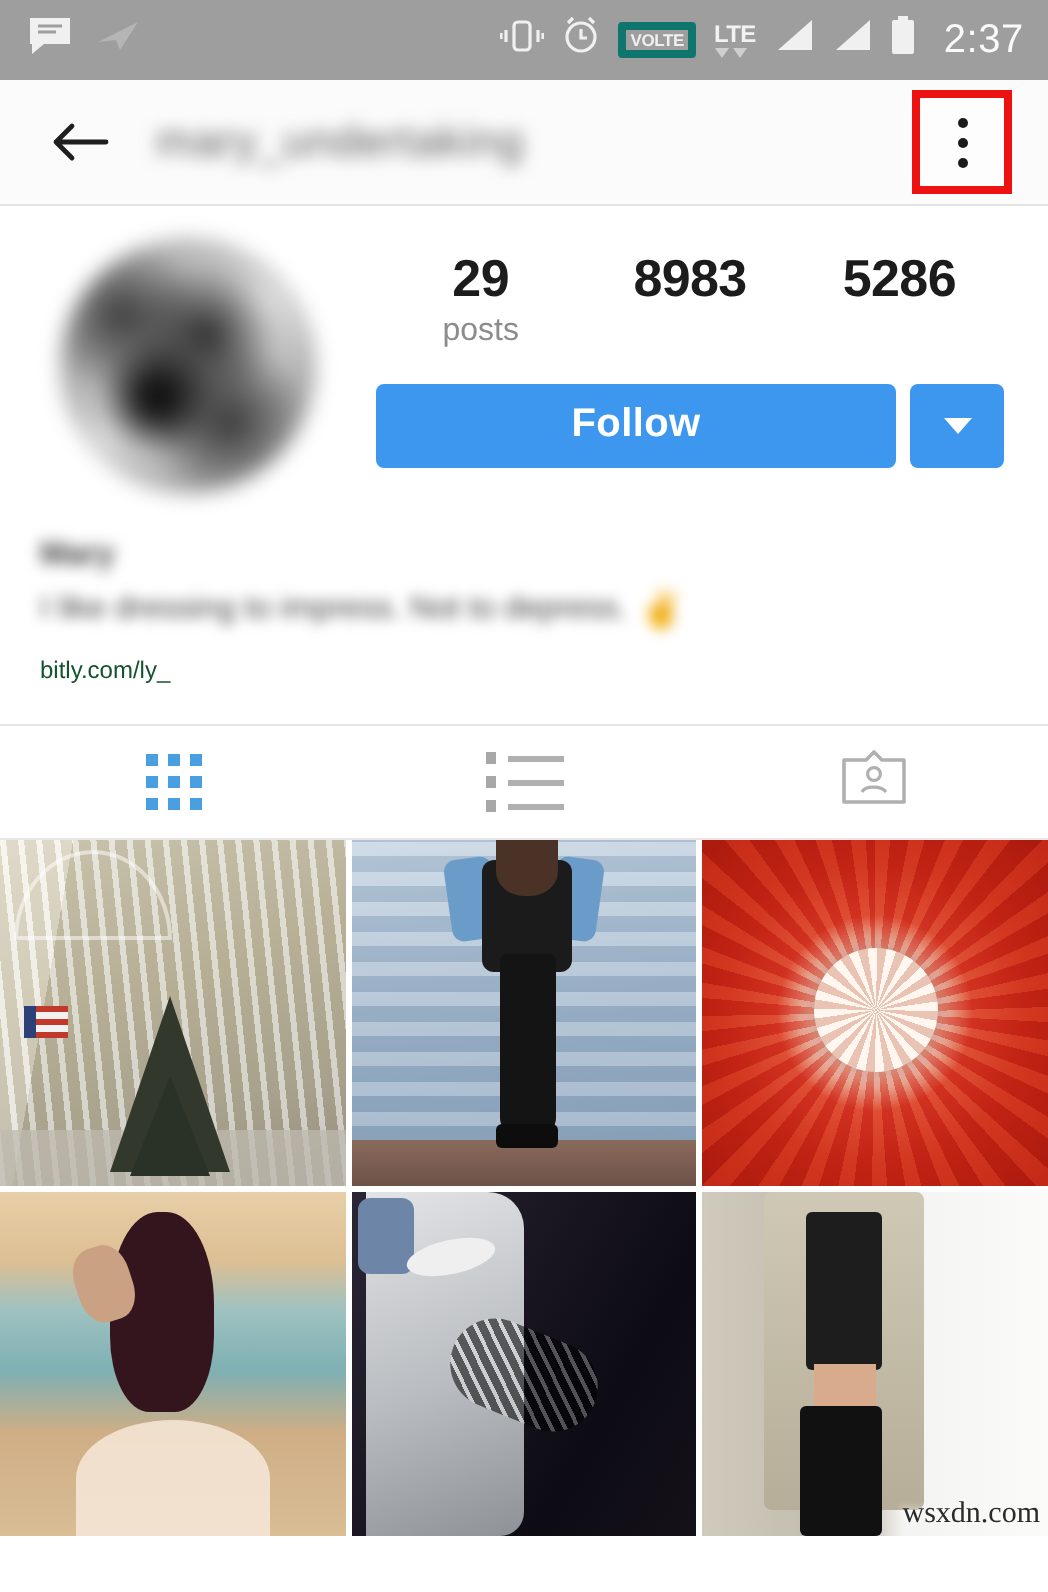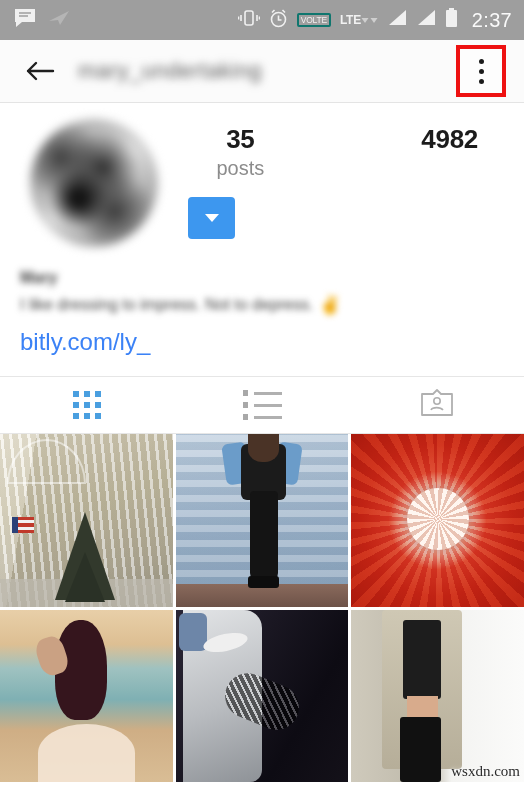--- a/index.html
+++ b/index.html
@@ -16,26 +16,26 @@
     height:40px; background:#9e9e9e;
     display:flex; align-items:center;
     padding:0 12px 0 14px;
     color:#f2f2f2;
   }
   .sb-left { display:flex; align-items:center; gap:12px; }
   .sb-right { margin-left:auto; display:flex; align-items:center; gap:9px; }
   .sb-time { font-size:20px; letter-spacing:.3px; color:#fafafa; margin-left:5px; }
   .sb-ico { display:block; }
   .volte-box {
-    border:2px solid #0f766e; border-radius:2px;
-    font-size:8.5px; font-weight:normal; letter-spacing:-.2px;
+    border:4px solid #0f766e; border-radius:2px;
+    font-size:8.5px; font-weight:bold; letter-spacing:-.2px;
     padding:1px 2px; color:#f0f0f0; line-height:1;
     background:transparent;
   }
-  .lte-wrap { display:flex; flex-direction:row; align-items:center; line-height:1; }
+  .lte-wrap { display:flex; flex-direction:column; line-height:1; }
   .lte-txt { font-size:12px; font-weight:bold; color:#f2f2f2; letter-spacing:-.3px; }
   .lte-arrows { display:flex; gap:1px; margin-top:-1px; }
 
   
   .appbar {
     height:63px; background:#fbfbfb;
     border-bottom:1px solid #e4e4e4;
     display:flex; align-items:center;
     padding:0 10px 0 20px;
     position:relative;
@@ -73,21 +73,21 @@
       radial-gradient(circle at 78% 26%, #e8e8e8 0%, rgba(232,232,232,0) 38%),
       radial-gradient(circle at 18% 78%, #dcdcdc 0%, rgba(220,220,220,0) 34%),
       linear-gradient(145deg,#d9d9d9 0%,#8f8f8f 45%,#bdbdbd 100%);
     filter:blur(5px);
     margin-top:2px;
   }
   .pright { flex:1; margin-left:30px; }
   .stats { display:flex; justify-content:space-around; padding-top:8px; }
   .stat { text-align:center; flex:1; }
   .stat-num { font-size:26px; font-weight:bold; color:#1c1c1c; line-height:1.15; letter-spacing:-.3px; }
-  .stat-lbl { font-size:20px; color:#8c8c8c; margin-top:2px; }
+  .stat-lbl { font-size:16px; color:#8c8c8c; margin-top:2px; }
 
   .actions { display:flex; gap:7px; margin-top:17px; }
   .follow-btn {
     flex:1; height:42px;
     background:#3d97ef; border-radius:4px;
     color:#fff; font-size:20px; font-weight:bold;
     display:flex; align-items:center; justify-content:center;
     letter-spacing:.2px;
   }
   .caret-btn {
@@ -102,21 +102,21 @@
   .bio-name {
     font-size:16px; font-weight:bold; color:#3a3a3a;
     filter:blur(3.6px); width:62px; user-select:none;
   }
   .bio-text {
     margin-top:7px; font-size:16px; color:#444;
     filter:blur(3.4px); user-select:none;
     display:flex; align-items:center; gap:6px;
   }
   .bio-emoji { color:#e46fa6; font-size:18px; filter:blur(0px); }
-  .bio-link { margin-top:12px; font-size:24px; color:#3b82f6; }
+  .bio-link { margin-top:12px; font-size:12px; color:#14532d; }
   .followed-by { margin-top:11px; font-size:17px; color:#8e8e8e; }
   .followed-by b { color:#1f1f1f; font-weight:bold; }
 
   
   .tabs {
     margin-top:20px; height:58px;
     border-top:1px solid #e6e6e6; border-bottom:1px solid #e6e6e6;
     display:flex; background:#fff;
   }
   .tab { flex:1; display:flex; align-items:center; justify-content:center; }
@@ -312,30 +312,32 @@
         </span>
     </div>
   </div>
 
   <div class="profile">
     <div class="prow">
       <div class="avatar"></div>
       <div class="pright">
         <div class="stats">
           <div class="stat">
-            <div class="stat-num">35</div>
+            <div class="stat-num">29</div>
             <div class="stat-lbl">posts</div>
           </div>
           <div class="stat">
+            <div class="stat-num">8983</div>
           </div>
           <div class="stat">
-            <div class="stat-num">4982</div>
+            <div class="stat-num">5286</div>
           </div>
         </div>
         <div class="actions">
+          <div class="follow-btn">Follow</div>
           <div class="caret-btn">
             <span class="caret"></span>
           </div>
         </div>
       </div>
     </div>
 
     <div class="bio">
       <div class="bio-name">Mary</div>
       <div class="bio-text">

